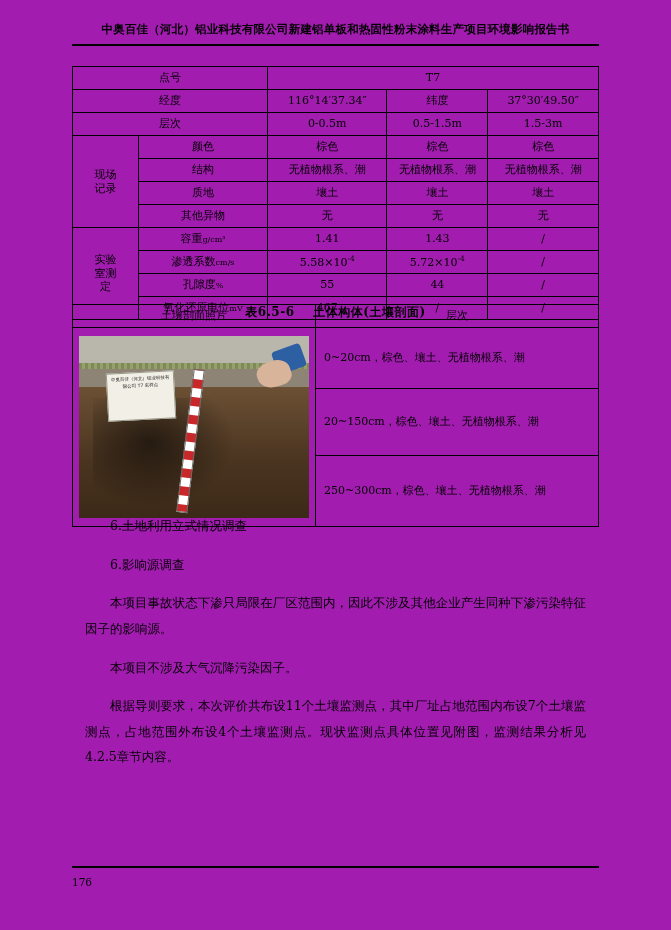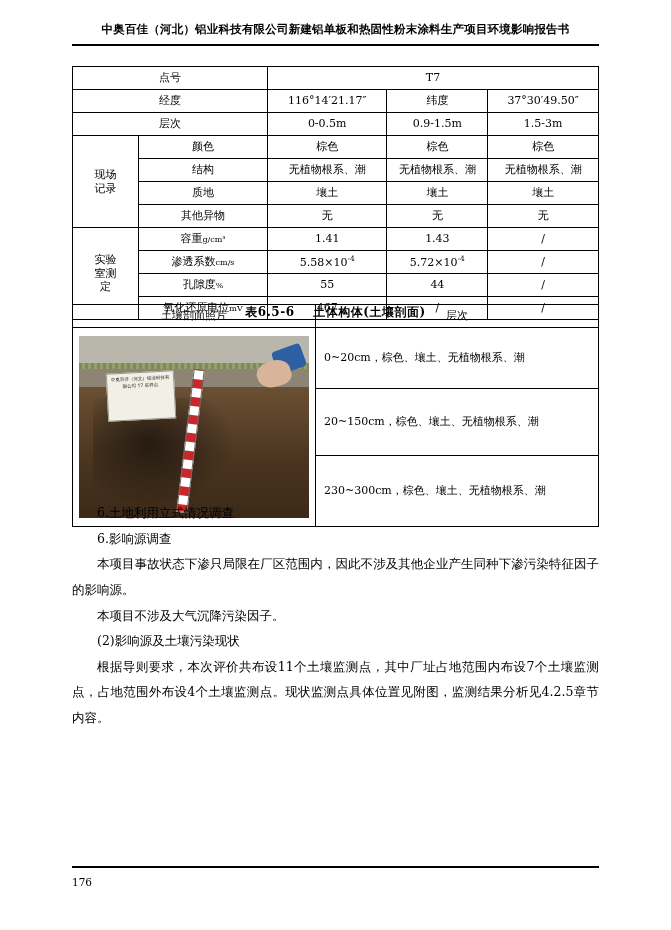--- a/index.html
+++ b/index.html
@@ -4,21 +4,21 @@
 <style>
   html, body {
     margin: 0;
     padding: 0;
     background: #8c8c8c;
   }
   .page {
     position: relative;
     width: 671px;
     height: 930px;
-    background: #ffffff;
+    background: #a21caf;
     margin: 0 auto;
     font-family: "DejaVu Sans", "Liberation Sans", sans-serif;
     color: #000;
     overflow: hidden;
   }
   .header {
     position: absolute;
     top: 22px;
     left: 0;
     width: 671px;
@@ -126,21 +126,21 @@
   .body {
     position: absolute;
     top: 500px;
     left: 72px;
     width: 527px;
     font-family: "DejaVu Serif", "Liberation Serif", serif;
     font-size: 12.5px;
     line-height: 2.05;
     text-align: justify;
   }
-  .body p { margin: 0; }
+  .body p { margin: 13px; }
   .indent { text-indent: 25px; }
 
   
   .footer-rule {
     position: absolute;
     top: 866px;
     left: 72px;
     width: 527px;
     height: 2px;
     background: #000;
@@ -163,28 +163,28 @@
   <div class="header-rule"></div>
 
   <table class="t1">
     <tbody>
         <tr>
       <td colspan="2" style="width:200px">点号</td>
       <td colspan="3">T7</td>
     </tr>
     <tr>
       <td colspan="2">经度</td>
-      <td style="width:118px">116°14′21.17″</td>
+      <td style="width:118px">116°14′37.34″</td>
       <td style="width:100px">纬度</td>
       <td style="width:109px">37°30′49.50″</td>
     </tr>
     <tr>
       <td colspan="2">层次</td>
       <td>0-0.5m</td>
-      <td>0.9-1.5m</td>
+      <td>0.5-1.5m</td>
       <td>1.5-3m</td>
     </tr>
     <tr>
       <td rowspan="4" style="width:66px">
         <div>现场</div>
             <div>记录</div>
       </td>
       <td style="width:134px">颜色</td>
       <td>棕色</td>
       <td>棕色</td>
@@ -275,30 +275,29 @@
           <div class="sleeve"></div>
           <div class="hand"></div>
         </div>
       </td>
       <td style="height:52px">0~20cm，棕色、壤土、无植物根系、潮</td>
     </tr>
     <tr>
       <td style="height:58px">20~150cm，棕色、壤土、无植物根系、潮</td>
     </tr>
     <tr>
-      <td style="height:62px">230~300cm，棕色、壤土、无植物根系、潮</td>
+      <td style="height:62px">250~300cm，棕色、壤土、无植物根系、潮</td>
     </tr>
   </tbody>
     </table>
 
   <div class="body">
     <p class="indent">6.土地利用立式情况调查</p>
     <p class="indent">6.影响源调查</p>
     <p class="indent">本项目事故状态下渗只局限在厂区范围内，因此不涉及其他企业产生同种下渗污染特征因子的影响源。</p>
     <p class="indent">本项目不涉及大气沉降污染因子。</p>
-    <p class="indent">(2)影响源及土壤污染现状</p>
     <p class="indent">根据导则要求，本次评价共布设11个土壤监测点，其中厂址占地范围内布设7个土壤监测点，占地范围外布设4个土壤监测点。现状监测点具体位置见附图，监测结果分析见4.2.5章节内容。</p>
   </div>
 
   <div class="footer-rule"></div>
   <div class="pagenum">176</div>
 
 </div>
 
 </body></html>

